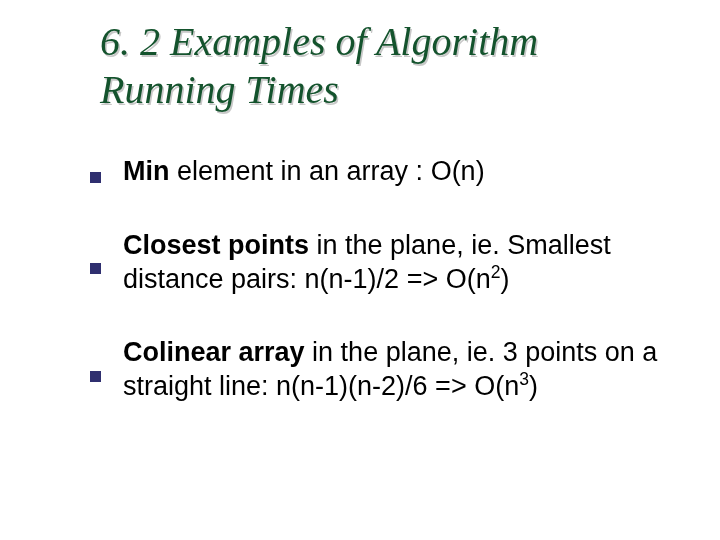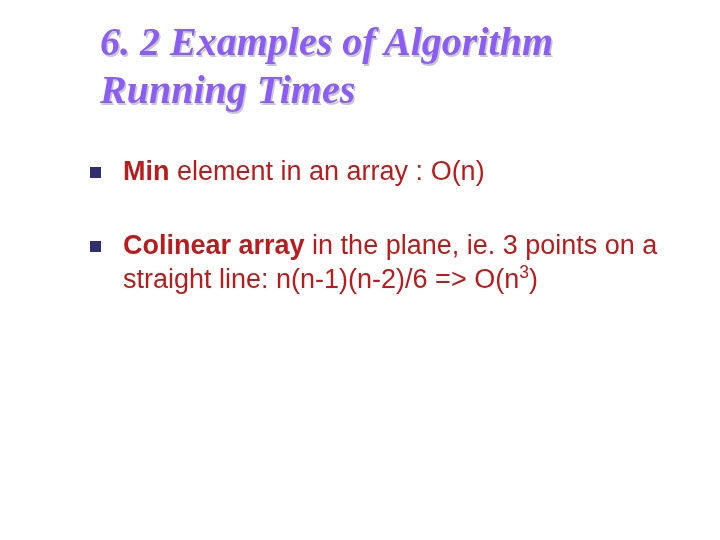--- a/index.html
+++ b/index.html
@@ -17,38 +17,38 @@
     background: #ffffff;
     position: relative;
     box-sizing: border-box;
   }
   .title {
     position: absolute;
     top: 18px;
     left: 100px;
     right: 40px;
     font-size: 40px;
-    font-weight: 700;
-    color: #8b5cf6;
+    font-weight: 400;
+    color: #14532d;
     font-style: italic;
     line-height: 1.2;
     font-family: "Times New Roman", Times, serif;
     text-shadow: 1.5px 1.5px 0 #c8c8c8;
   }
   .content {
     position: absolute;
     top: 155px;
     left: 90px;
     right: 50px;
   }
   .item {
     display: flex;
-    align-items: flex-start;
+    align-items: center;
     margin-bottom: 40px;
-    color: #b91c1c;
+    color: #000000;
     font-size: 27px;
     line-height: 1.25;
   }
   .bullet {
     width: 11px;
     height: 11px;
     background: #2f2f6f;
     flex: 0 0 11px;
     margin-top: 12px;
     margin-right: 22px;
@@ -67,20 +67,26 @@
 
   <div class="content">
 
     <div class="item">
       <div class="bullet"></div>
       <div class="text">
         <span class="b">Min</span><span> element in an array : O(n)</span>
       </div>
     </div>
 
+    <div class="item">
+      <div class="bullet"></div>
+      <div class="text">
+        <span class="b">Closest points</span><span> in the plane, ie. Smallest distance pairs: n(n-1)/2  =&gt; O(n</span><sup>2</sup><span>)</span>
+      </div>
+    </div>
 
     <div class="item">
       <div class="bullet"></div>
       <div class="text">
         <span class="b">Colinear array</span><span> in the plane, ie. 3 points on a straight line:  n(n-1)(n-2)/6 =&gt; O(n</span><sup>3</sup><span>)</span>
       </div>
     </div>
 
   </div>
 </div>

